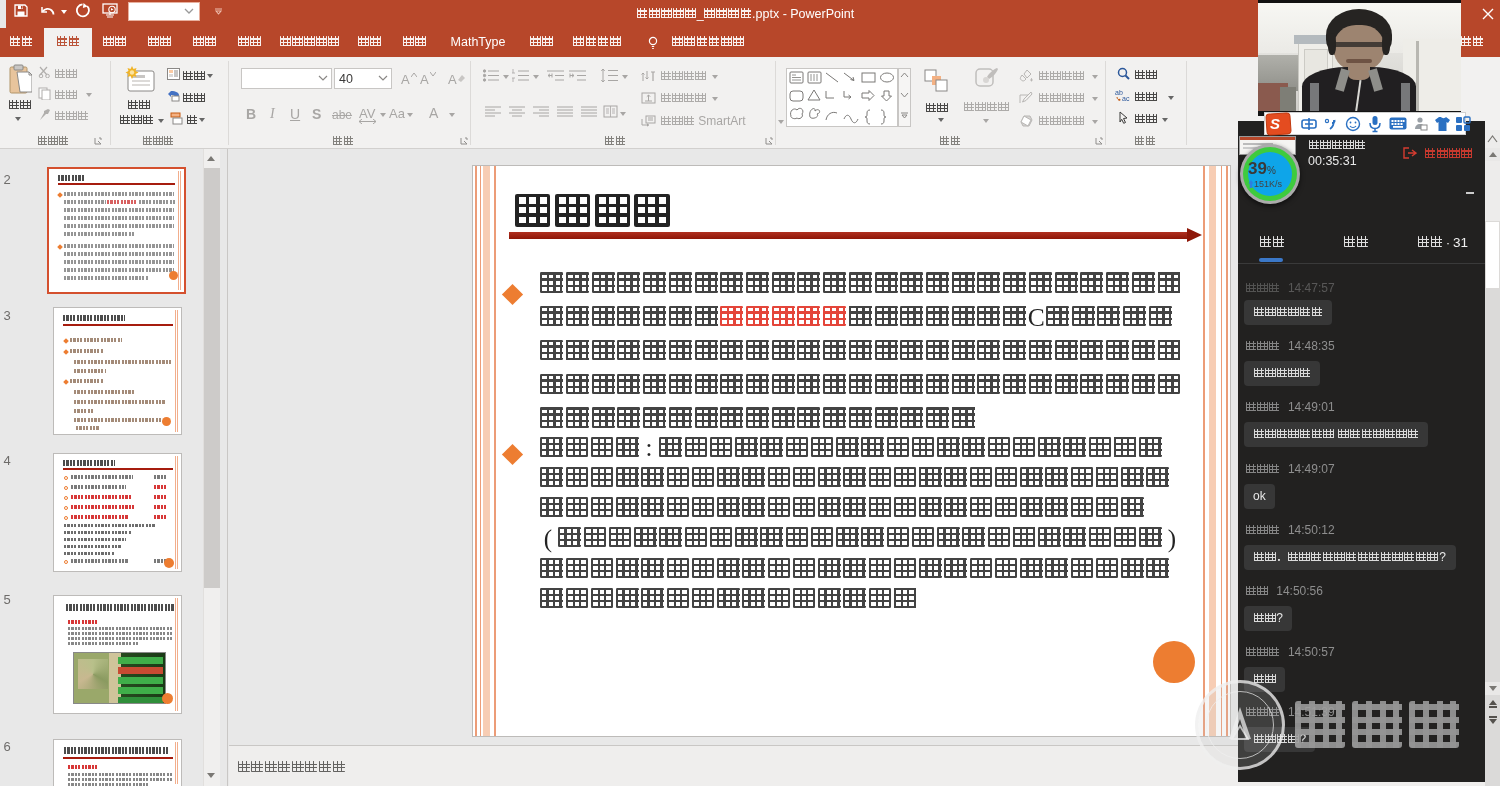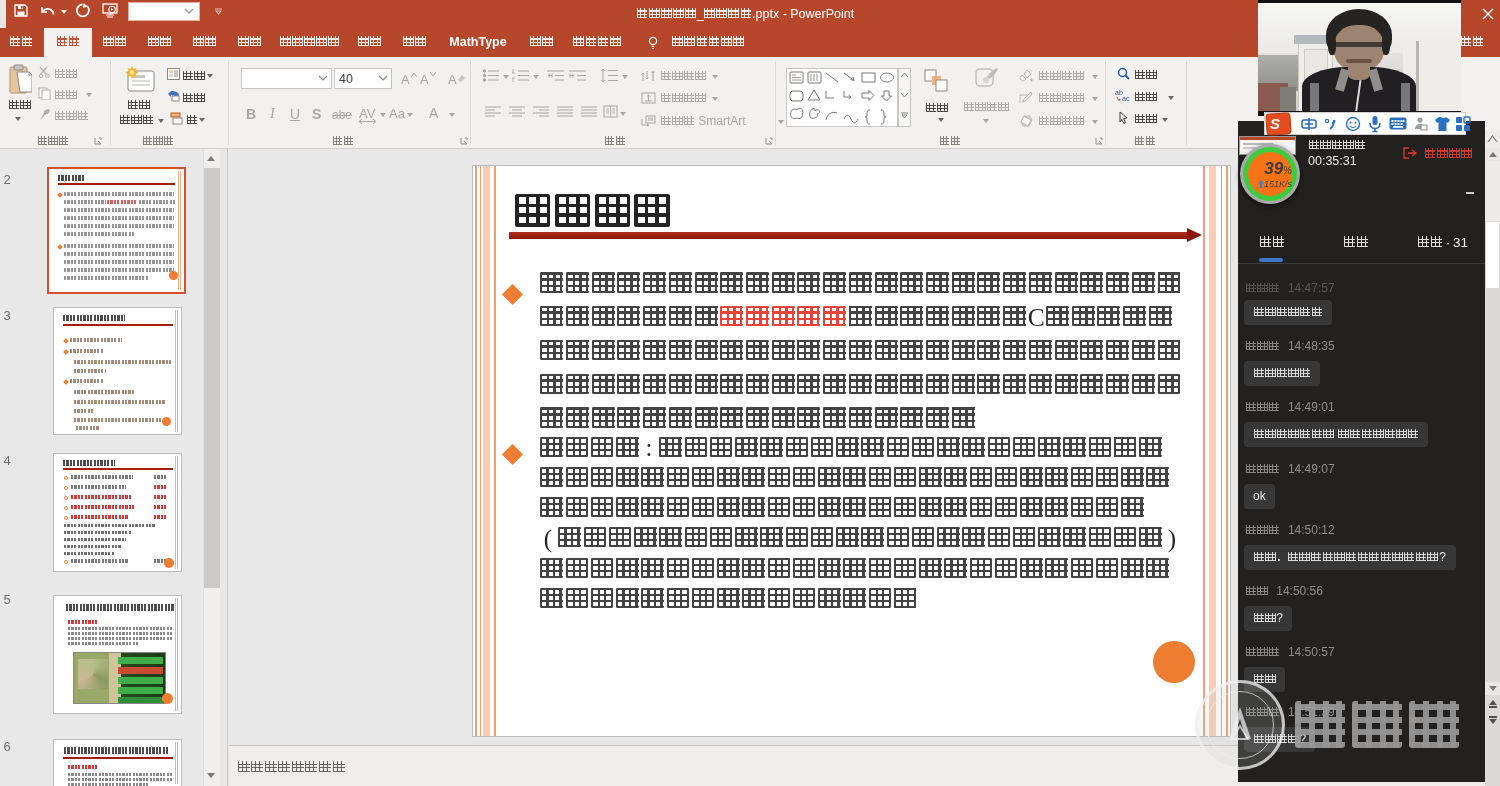--- a/index.html
+++ b/index.html
@@ -101,21 +101,21 @@
   <div class="abs" id="tabs">
     <div class="tab cn" style="left:0px;width:42px;"><i class="g"></i><i class="g"></i></div>
     <div class="tab on cn" style="left:44px;width:48px;"><i class="g"></i><i class="g"></i></div>
     <div class="tab cn" style="left:92px;width:45px;"><i class="g"></i><i class="g"></i></div>
     <div class="tab cn" style="left:137px;width:45px;"><i class="g"></i><i class="g"></i></div>
     <div class="tab cn" style="left:182px;width:45px;"><i class="g"></i><i class="g"></i></div>
     <div class="tab cn" style="left:227px;width:45px;"><i class="g"></i><i class="g"></i></div>
     <div class="tab cn" style="left:272px;width:75px;"><i class="g"></i><i class="g"></i><i class="g"></i><i class="g"></i><i class="g"></i></div>
     <div class="tab cn" style="left:347px;width:45px;"><i class="g"></i><i class="g"></i></div>
     <div class="tab cn" style="left:392px;width:45px;"><i class="g"></i><i class="g"></i></div>
-    <div class="tab" style="left:437px;width:82px;font-weight:bold;">MathType</div>
+    <div class="tab" style="left:437px;width:82px;">MathType</div>
     <div class="tab cn" style="left:519px;width:45px;"><i class="g"></i><i class="g"></i></div>
     <div class="tab cn" style="left:564px;width:66px;"><i class="g"></i><i class="g"></i><i class="g"></i><i class="g"></i></div>
     <svg class="abs" style="left:647px;top:8px" width="12" height="14" viewBox="0 0 12 14">
         <circle cx="6" cy="5" r="3.6" fill="none" stroke="#fff" stroke-width="1.2"></circle>
         <path d="M4.5 8.5h3M4.8 10.5h2.4M5.2 12.5h1.6" stroke="#fff" stroke-width="1" fill="none"></path>
       </svg>
     <div class="tab cn" style="left:660px;width:96px;"><i class="g"></i><i class="g"></i><i class="g"></i><i class="g"></i><i class="g"></i><i class="g"></i></div>
     <div class="tab cn" style="left:1448px;width:48px;"><i class="g"></i><i class="g"></i></div>
   </div>
   <div class="abs" id="ribbon">
@@ -553,21 +553,21 @@
     </div>
   <div class="abs" id="ovl">
 
     <div class="abs" style="left:1px;top:15px;width:57px;height:19px;background:#F5F4F2;border:1px solid #999">
         <div class="abs" style="left:0;top:0;width:100%;height:3px;background:#B7472A"></div>
         <div class="abs" style="left:3px;top:6px;width:30px;height:2px;background:#BBB"></div>
         <div class="abs" style="left:3px;top:10px;width:40px;height:2px;background:#CCC"></div>
       </div>
     <div class="abs" style="left:2px;top:23px;width:60px;height:60px;border-radius:50%;background:#ABABAB;box-shadow:0 2px 5px rgba(0,0,0,.6)"></div>
     <div class="abs" style="left:5px;top:26px;width:54px;height:54px;border-radius:50%;background:#3ECB3E;"></div>
-    <div class="abs" style="left:10px;top:31px;width:44px;height:44px;border-radius:50%;background:#f97316;text-align:right;font-style:italic;">
+    <div class="abs" style="left:10px;top:31px;width:44px;height:44px;border-radius:50%;background:#0ea5e9;text-align:left;">
       <div style="font-size:17px;color:#3a3a3a;margin-top:7px;font-weight:bold;">39<span style="font-size:10px;font-weight:normal">%</span></div>
       <div style="font-size:9px;color:#444;"><svg width="6" height="8" viewBox="0 0 6 8" style="vertical-align:-1px">
             <path d="M3 0L5.6 3.5H4.2V8H1.8V3.5H.4z" fill="#2D7FE0"></path>
           </svg>151K/s</div>
     </div>
     <div class="abs cn" style="left:70px;top:17px;color:#E8E8E8;font-size:12px;"><i class="g"></i><i class="g"></i><i class="g"></i><i class="g"></i><i class="g"></i></div>
     <div class="abs" style="left:70px;top:33px;color:#E8E8E8;font-size:12.5px;">00:35:31</div>
     <svg class="abs" style="left:165px;top:26px" width="14" height="12" viewBox="0 0 14 12">
         <path d="M6 1H1v10h5M9 3l4 3-4 3M5 6h8" stroke="#D43C30" stroke-width="1.4" fill="none"></path>
       </svg>

